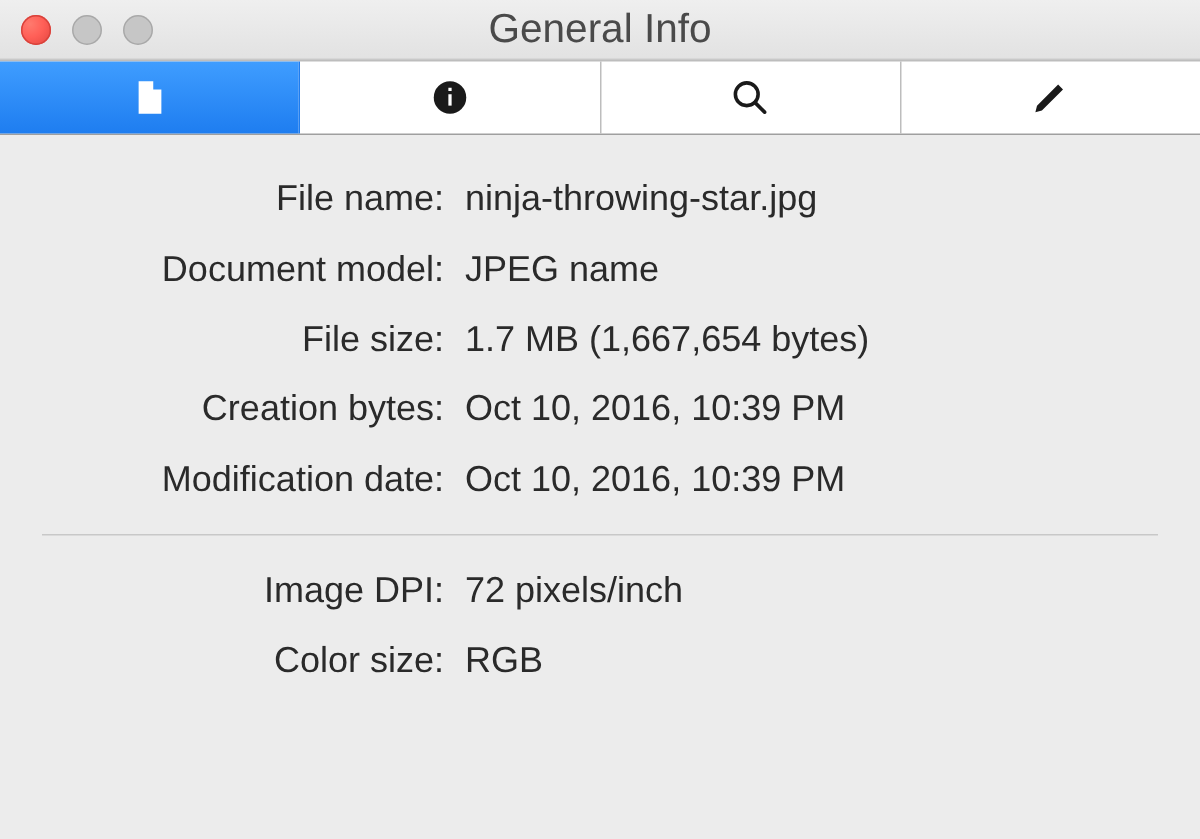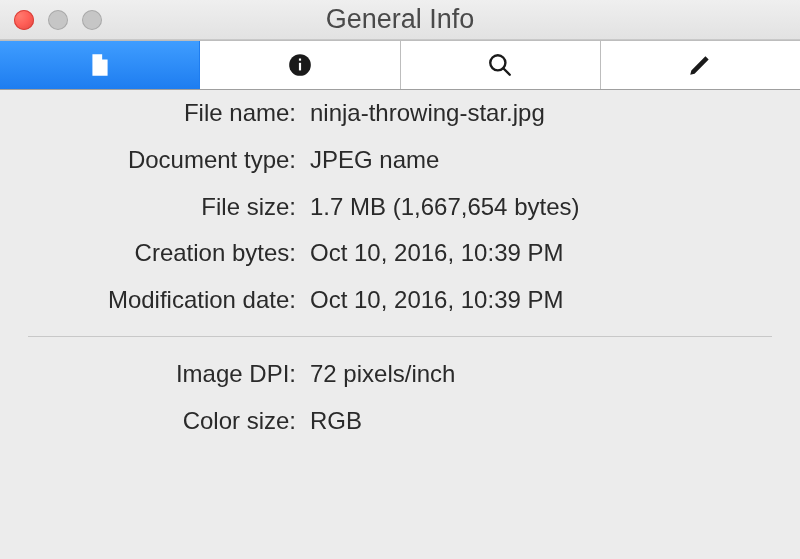--- a/index.html
+++ b/index.html
@@ -60,21 +60,21 @@
     background: linear-gradient(#3f9dff, #1e7df0);
     border-right-color: #1e7df0;
   }
   .tab svg { display: block; }
   .tab .ic { width: 26px; height: 26px; }
   .tab.active .fill { fill: #fff; }
   .tab .fill { fill: #1a1a1a; }
   .tab .stroke { stroke: #1a1a1a; fill: none; stroke-width: 2.2; }
 
   
-  .content { }
+  .content { padding-top: 20px; }
   .row {
     display: flex;
     align-items: baseline;
     font-size: 24px;
     line-height: 1.2;
     padding: 9px 14px;
   }
   .label {
     width: 296px;
     text-align: right;
@@ -137,21 +137,21 @@
   </div>
 
   <div class="content">
 
     <div class="row">
       <div class="label">File name:</div>
       <div class="value">ninja-throwing-star.jpg</div>
     </div>
 
     <div class="row">
-      <div class="label">Document type:</div>
+      <div class="label">Document model:</div>
       <div class="value">JPEG name</div>
     </div>
 
     <div class="row">
       <div class="label">File size:</div>
       <div class="value">1.7 MB (1,667,654 bytes)</div>
     </div>
 
     <div class="row">
       <div class="label">Creation bytes:</div>

